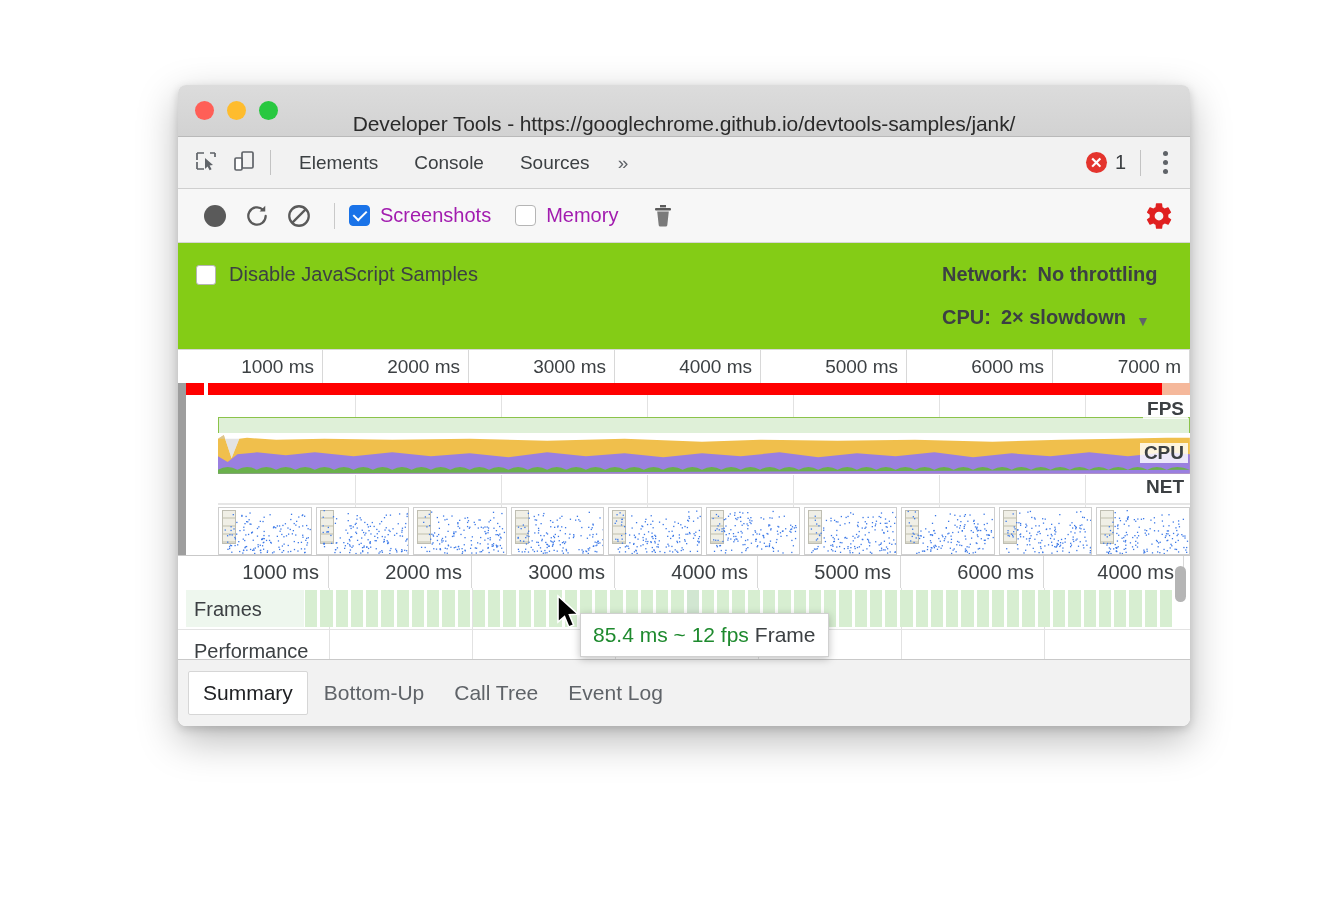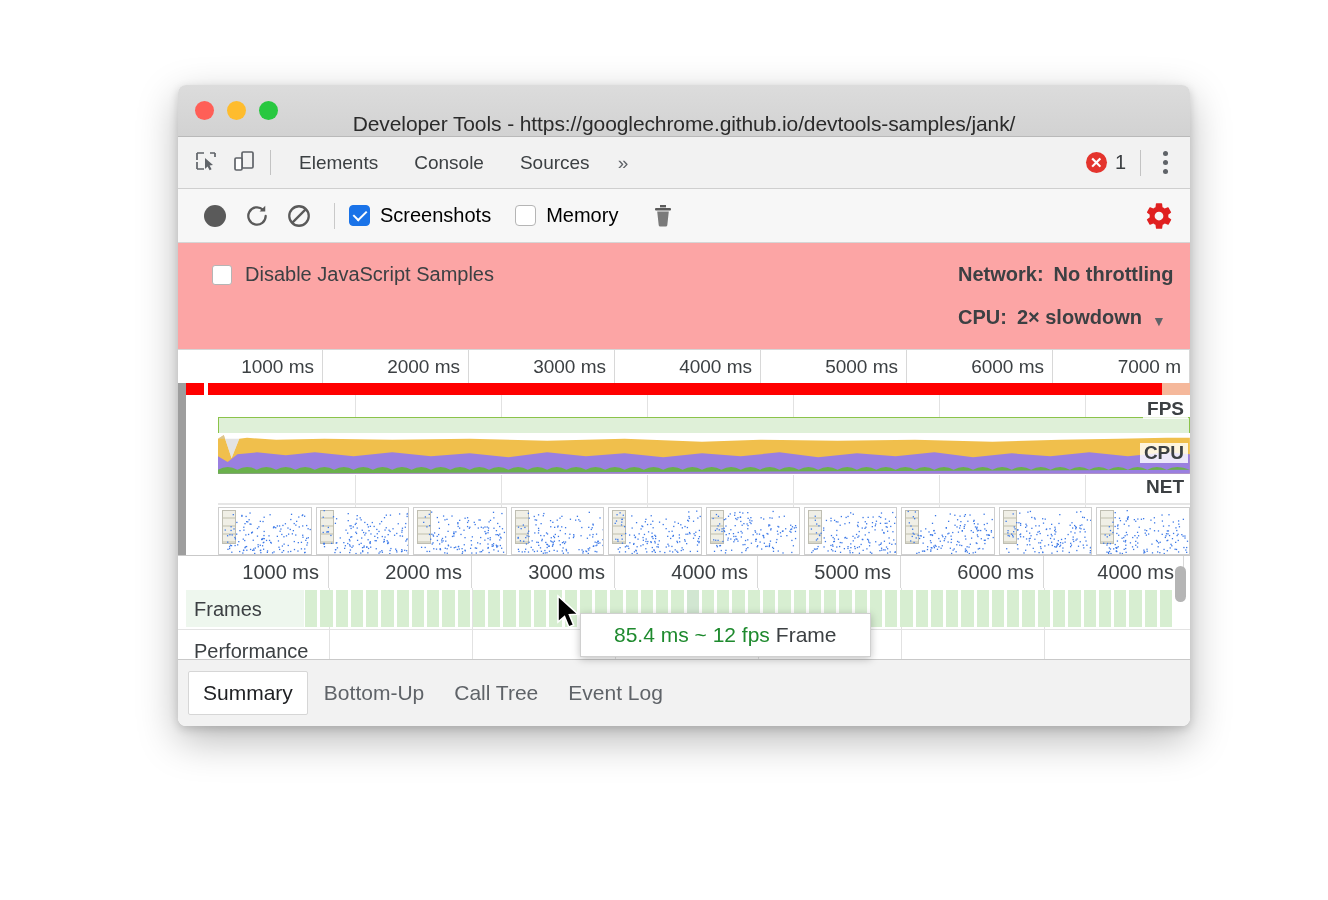--- a/index.html
+++ b/index.html
@@ -102,28 +102,28 @@
     width: 21px; height: 21px; border-radius: 4px;
     border: 1.5px solid #b5b5b5; background: #fff;
     display: flex; align-items: center; justify-content: center;
   }
   .cbox.checked { background: #1a73e8; border-color: #1a73e8; }
   .cbox.checked::after {
     content: ""; width: 6px; height: 11px;
     border: solid #fff; border-width: 0 2.4px 2.4px 0;
     transform: rotate(45deg) translate(-1px,-1px);
   }
-  .cblabel { font-size: 20px; color: #000000; }
+  .cblabel { font-size: 20px; color: #a21caf; }
   .gear-wrap { margin-left: auto; display: flex; align-items: center; }
 
   
   .settings {
-    background: #fca5a5;
+    background: #84cc16;
     border-bottom: 1px solid #d6d6d6;
-    padding: 10px 0 10px 16px;
+    padding: 10px 0 10px 0;
   }
   .srow { display: flex; align-items: center; height: 43px; padding-left: 18px; }
   .sopt { display: flex; align-items: center; gap: 13px; }
   .sopt .cbox { width: 20px; height: 20px; border-radius: 3px; }
   .sopt-label { font-size: 20px; color: #3c4043; }
   .sright { display: flex; align-items: flex-end; gap: 10px; font-weight: bold; }
   .sright.network { position: absolute; left: 764px; }
   .sright.cpu { position: absolute; left: 764px; }
   .slabel { font-size: 20px; color: #3c4043; }
   .svalue { font-size: 20px; color: #3c4043; }
@@ -207,21 +207,21 @@
     position: absolute; right: 4px; top: 10px; width: 11px; height: 36px;
     background: #b5b5b5; border-radius: 6px;
   }
 
   
   .tooltip {
     position: absolute; left: 580px; top: 613px;
     background: #fff;
     border: 1px solid #d0d0d0;
     box-shadow: 0 2px 8px rgba(0,0,0,0.25);
-    padding: 9px 33px;
+    padding: 9px 12px;
     font-size: 21px;
     white-space: nowrap;
     z-index: 20;
   }
   .tooltip .tm { color: #1e8a2e; }
   .tooltip .tt { color: #3c4043; margin-left: 6px; }
 
   
   .cursor { position: absolute; left: 556px; top: 594px; z-index: 30; }
 

